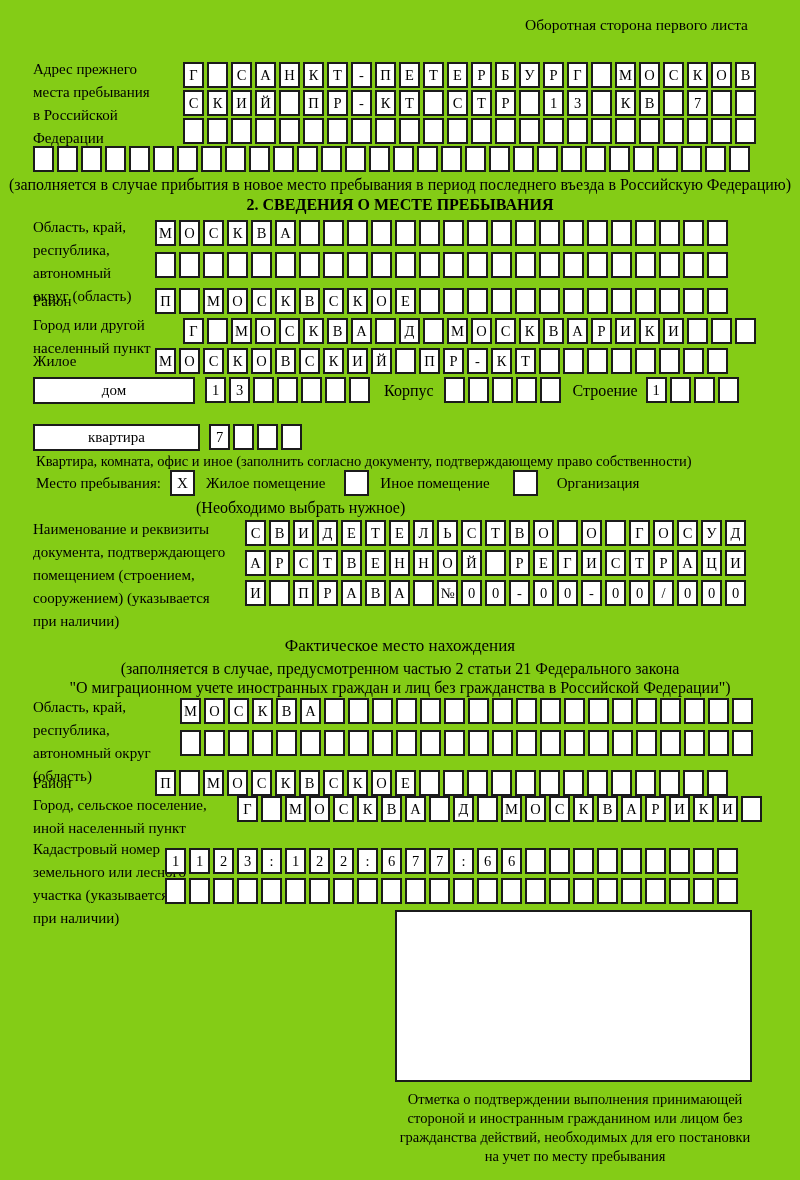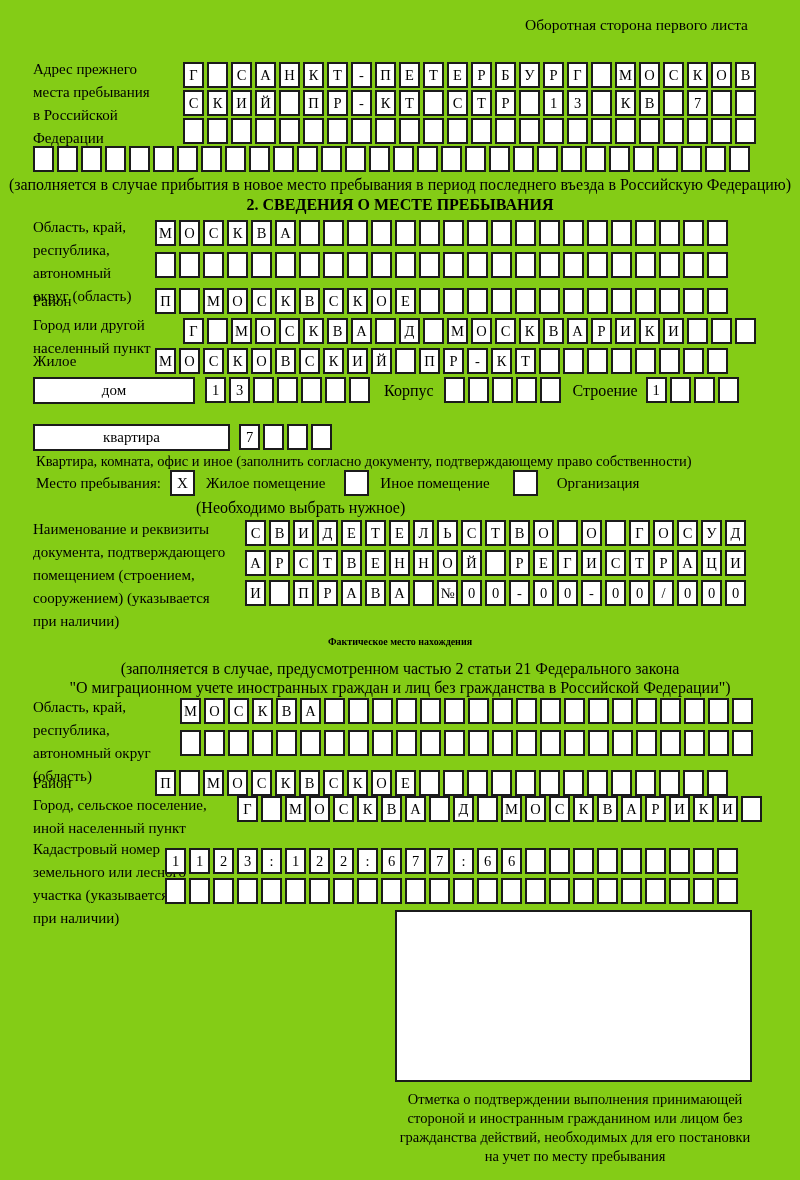--- a/index.html
+++ b/index.html
@@ -74,41 +74,41 @@
   <div class="abs cellrow" style="left:183px;top:318px;"><span class="cell">Г</span><span class="cell"></span><span class="cell">М</span><span class="cell">О</span><span class="cell">С</span><span class="cell">К</span><span class="cell">В</span><span class="cell">А</span><span class="cell"></span><span class="cell">Д</span><span class="cell"></span><span class="cell">М</span><span class="cell">О</span><span class="cell">С</span><span class="cell">К</span><span class="cell">В</span><span class="cell">А</span><span class="cell">Р</span><span class="cell">И</span><span class="cell">К</span><span class="cell">И</span><span class="cell"></span><span class="cell"></span><span class="cell"></span></div>
 
   <div class="abs lbl" style="left:33px;top:350px;">Жилое</div>
   <div class="abs cellrow" style="left:155px;top:348px;"><span class="cell">М</span><span class="cell">О</span><span class="cell">С</span><span class="cell">К</span><span class="cell">О</span><span class="cell">В</span><span class="cell">С</span><span class="cell">К</span><span class="cell">И</span><span class="cell">Й</span><span class="cell"></span><span class="cell">П</span><span class="cell">Р</span><span class="cell">-</span><span class="cell">К</span><span class="cell">Т</span><span class="cell"></span><span class="cell"></span><span class="cell"></span><span class="cell"></span><span class="cell"></span><span class="cell"></span><span class="cell"></span><span class="cell"></span></div>
 
   <div class="abs nowrap" style="left:33px;top:377px;">
     <span class="bigbox" style="width:162px;">дом</span><span style="display:inline-block;width:10px;"></span><span class="cellrow" style="display:inline-block;"><span class="cell">1</span><span class="cell">3</span><span class="cell"></span><span class="cell"></span><span class="cell"></span><span class="cell"></span><span class="cell"></span></span><span class="inline-lbl" style="margin-left:11px;margin-right:10px;">Корпус</span><span class="cellrow" style="display:inline-block;"><span class="cell"></span><span class="cell"></span><span class="cell"></span><span class="cell"></span><span class="cell"></span></span><span class="inline-lbl" style="margin-left:9px;margin-right:8px;">Строение</span><span class="cellrow" style="display:inline-block;"><span class="cell">1</span><span class="cell"></span><span class="cell"></span><span class="cell"></span></span>
   </div>
 
   <div class="abs nowrap" style="left:33px;top:424px;">
-    <span class="bigbox" style="width:197px;">квартира</span><span style="display:inline-block;width:9px;"></span><span class="cellrow" style="display:inline-block;"><span class="cell">7</span><span class="cell"></span><span class="cell"></span><span class="cell"></span></span>
+    <span class="bigbox" style="width:167px;">квартира</span><span style="display:inline-block;width:9px;"></span><span class="cellrow" style="display:inline-block;"><span class="cell">7</span><span class="cell"></span><span class="cell"></span><span class="cell"></span></span>
   </div>
   <div class="abs caption" style="left:36px;top:453px;font-size:14.5px;">Квартира, комната, офис и иное (заполнить согласно документу, подтверждающему право собственности)</div>
 
   <div class="abs nowrap" style="left:36px;top:470px;font-size:15px;line-height:26px;">
     <span>Место пребывания:</span><span style="display:inline-block;width:9px;"></span><span class="checkbox">X</span><span style="display:inline-block;width:11px;"></span><span>Жилое помещение</span><span style="display:inline-block;width:19px;"></span><span class="checkbox"></span><span style="display:inline-block;width:11px;"></span><span>Иное помещение</span><span style="display:inline-block;width:23px;"></span><span class="checkbox"></span><span style="display:inline-block;width:19px;"></span><span>Организация</span>
   </div>
   <div class="abs caption" style="left:196px;top:499px;">(Необходимо выбрать нужное)</div>
 
   <div class="abs lbl" style="left:33px;top:518px;">
     <div>Наименование и реквизиты</div>
     <div>документа, подтверждающего</div>
     <div>помещением (строением,</div>
     <div>сооружением) (указывается</div>
     <div>при наличии)</div>
   </div>
   <div class="abs cellrow" style="left:245px;top:520px;"><span class="cell">С</span><span class="cell">В</span><span class="cell">И</span><span class="cell">Д</span><span class="cell">Е</span><span class="cell">Т</span><span class="cell">Е</span><span class="cell">Л</span><span class="cell">Ь</span><span class="cell">С</span><span class="cell">Т</span><span class="cell">В</span><span class="cell">О</span><span class="cell"></span><span class="cell">О</span><span class="cell"></span><span class="cell">Г</span><span class="cell">О</span><span class="cell">С</span><span class="cell">У</span><span class="cell">Д</span></div>
   <div class="abs cellrow" style="left:245px;top:550px;"><span class="cell">А</span><span class="cell">Р</span><span class="cell">С</span><span class="cell">Т</span><span class="cell">В</span><span class="cell">Е</span><span class="cell">Н</span><span class="cell">Н</span><span class="cell">О</span><span class="cell">Й</span><span class="cell"></span><span class="cell">Р</span><span class="cell">Е</span><span class="cell">Г</span><span class="cell">И</span><span class="cell">С</span><span class="cell">Т</span><span class="cell">Р</span><span class="cell">А</span><span class="cell">Ц</span><span class="cell">И</span></div>
   <div class="abs cellrow" style="left:245px;top:580px;"><span class="cell">И</span><span class="cell"></span><span class="cell">П</span><span class="cell">Р</span><span class="cell">А</span><span class="cell">В</span><span class="cell">А</span><span class="cell"></span><span class="cell">№</span><span class="cell">0</span><span class="cell">0</span><span class="cell">-</span><span class="cell">0</span><span class="cell">0</span><span class="cell">-</span><span class="cell">0</span><span class="cell">0</span><span class="cell">/</span><span class="cell">0</span><span class="cell">0</span><span class="cell">0</span></div>
 
-  <div class="abs center" style="top:636px;font-weight:bold;font-size:10px;">Фактическое место нахождения</div>
+  <div class="abs center" style="top:636px;font-weight:normal;font-size:17px;">Фактическое место нахождения</div>
   <div class="abs caption center" style="top:660px;">(заполняется в случае, предусмотренном частью 2 статьи 21 Федерального закона</div>
   <div class="abs caption center" style="top:679px;">"О миграционном учете иностранных граждан и лиц без гражданства в Российской Федерации")</div>
 
   <div class="abs lbl" style="left:33px;top:696px;">
     <div>Область, край,</div>
     <div>республика,</div>
     <div>автономный округ</div>
     <div>(область)</div>
   </div>
   <div class="abs cellrow" style="left:180px;top:698px;"><span class="cell">М</span><span class="cell">О</span><span class="cell">С</span><span class="cell">К</span><span class="cell">В</span><span class="cell">А</span><span class="cell"></span><span class="cell"></span><span class="cell"></span><span class="cell"></span><span class="cell"></span><span class="cell"></span><span class="cell"></span><span class="cell"></span><span class="cell"></span><span class="cell"></span><span class="cell"></span><span class="cell"></span><span class="cell"></span><span class="cell"></span><span class="cell"></span><span class="cell"></span><span class="cell"></span><span class="cell"></span></div>

